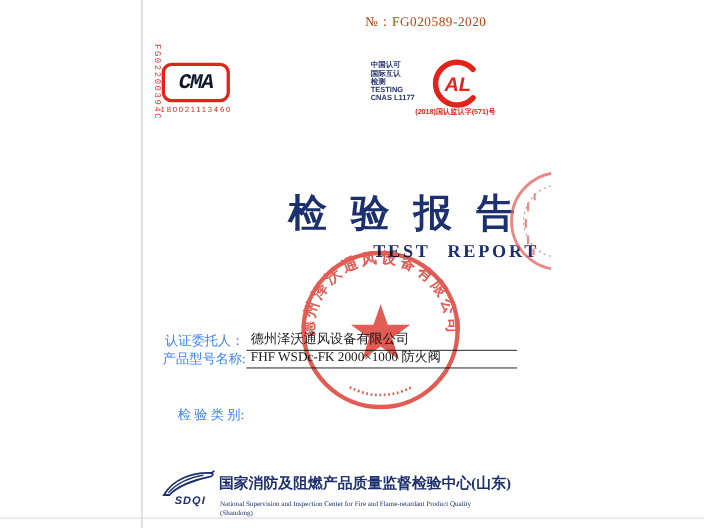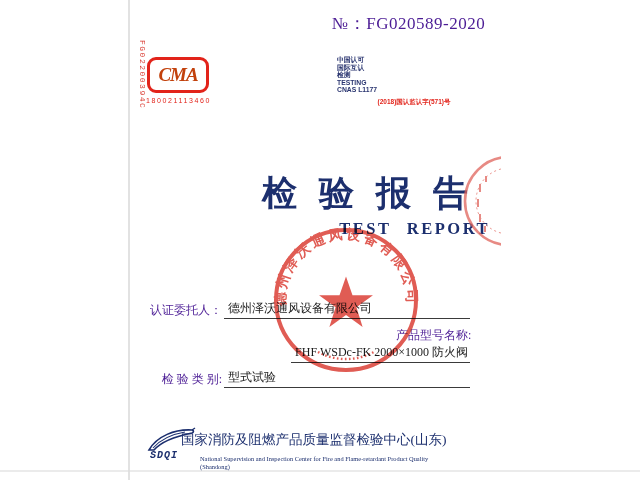--- a/index.html
+++ b/index.html
@@ -4,34 +4,34 @@
 <style>
   html,body{margin:0;padding:0;background:#ffffff;}
   .page{
     position:relative;width:640px;height:480px;background:#ffffff;overflow:hidden;
     font-family:"Liberation Serif","DejaVu Serif",serif;color:#222;
   }
   .edge-left{position:absolute;left:128px;top:0;width:1.5px;height:480px;background:#d2d2d2;opacity:.65;}
   .edge-bottom{position:absolute;left:0;top:470px;width:640px;height:1.5px;background:#dddddd;opacity:.6;}
 
   
-  .report-no{position:absolute;left:332px;top:12px;font-size:17px;color:#4c1d95;letter-spacing:.5px;}
+  .report-no{position:absolute;left:332px;top:12px;font-size:12px;color:#c2410c;letter-spacing:.5px;}
   .side-code{
     position:absolute;left:147px;top:40px;transform:rotate(90deg);transform-origin:0 0;
     font-family:"Liberation Mono","DejaVu Sans Mono",monospace;
     font-size:8px;letter-spacing:1.5px;color:#d93a30;white-space:nowrap;
   }
 
   
   .cma{position:absolute;left:146px;top:57px;width:64px;text-align:center;}
   .cma-box{
     width:56px;height:30px;margin:0 auto;border:3.5px solid #e2231a;border-radius:9px;
     display:flex;align-items:center;justify-content:center;
-    color:#c2410c;font-weight:bold;font-size:19px;letter-spacing:-1px;
-    font-family:Liberation Serif, serif;font-style:italic;
+    color:#0f172a;font-weight:bold;font-size:19px;letter-spacing:-1px;
+    font-family:Liberation Mono, monospace;font-style:italic;
   }
   .cma-num{margin-top:4px;font-size:7px;letter-spacing:1.6px;color:#e2231a;
     font-family:"Liberation Sans",sans-serif;}
   .ilac{position:absolute;left:212px;top:49px;}
   .cnas{position:absolute;left:280px;top:60px;}
   .cnas-lines{
     position:absolute;left:337px;top:56px;width:62px;color:#2a3570;
     font-family:"Liberation Sans","DejaVu Sans",sans-serif;
     font-size:6.8px;font-weight:bold;line-height:7.6px;
   }
@@ -49,38 +49,38 @@
   .title-en{
     margin-top:5px;font-size:16.5px;font-weight:bold;color:#1c2f6e;
     letter-spacing:2.5px;word-spacing:9px;
   }
 
   
   .partial-stamp{position:absolute;left:447px;top:154px;opacity:.75;}
 
   
   .field{position:absolute;left:148px;width:322px;display:flex;align-items:flex-end;}
-  .field-label{width:74px;text-align:right;font-size:12px;line-height:17px;white-space:pre;color:#4c1d95;}
+  .field-label{width:74px;text-align:right;font-size:12px;line-height:17px;white-space:pre;color:#3b82f6;}
   .field-value{
     flex:1;margin-left:2px;border-bottom:1.2px solid #3a3a3a;
     font-size:12px;line-height:17px;padding:0 2px 1px 4px;color:#1a1a1a;white-space:nowrap;
   }
-  .f1{top:300px;} .f2{top:327px;flex-direction:column;} .f3{top:369px;}
+  .f1{top:300px;} .f2{top:316px;} .f3{top:369px;}
 
   
   .stamp{position:absolute;left:268px;top:222px;mix-blend-mode:multiply;opacity:.9;}
 
   
   .footer-logo{position:absolute;left:147px;top:427px;}
   .footer-logo-text{
-    position:absolute;left:150px;top:450px;width:46px;
-    font-family:Liberation Mono, monospace;
+    position:absolute;left:150px;top:450px;width:46px;text-align:center;
+    font-family:Liberation Sans, sans-serif;
     font-style:italic;font-weight:bold;font-size:10px;letter-spacing:1px;color:#1c2f6e;
   }
-  .org-cn{position:absolute;left:181px;top:431px;font-size:13.5px;font-weight:normal;
+  .org-cn{position:absolute;left:199px;top:431px;font-size:13.5px;font-weight:bold;
     color:#1c2f6e;letter-spacing:0;white-space:nowrap;}
   .org-en{position:absolute;left:200px;top:455px;width:250px;font-size:6.4px;
     color:#1c2f6e;line-height:8px;}
 </style>
 </head>
 <body>
 
 <div class="page">
   <div class="edge-left"></div>
   <div class="edge-bottom"></div>
@@ -96,20 +96,26 @@
 
 
   <div class="cnas-lines">
     <div>中国认可</div>
     <div>国际互认</div>
     <div>检测</div>
     <div>TESTING</div>
     <div>CNAS L1177</div>
   </div>
 
+  <div class="cal">
+    <svg width="46" height="46" viewBox="0 0 46 46">
+      <path d="M39 10 A 19.5 19.5 0 1 0 39 36" fill="none" stroke="#e2231a" stroke-width="5" stroke-linecap="round"></path>
+      <text x="25" y="30" text-anchor="middle" font-family="Liberation Sans, DejaVu Sans, sans-serif" font-size="18" font-weight="bold" font-style="italic" fill="#e2231a">AL</text>
+    </svg>
+  </div>
   <div class="cal-caption">(2018)国认监认字(571)号</div>
 
   <div class="title-block">
     <div class="title-cn">检验报告</div>
     <div class="title-en">TEST REPORT</div>
   </div>
 
   <div class="partial-stamp">
     <svg width="54" height="94" viewBox="0 0 54 94">
       <circle cx="62" cy="47" r="44" fill="none" stroke="#e0645b" stroke-width="2.6"></circle>
@@ -121,21 +127,20 @@
   <div class="field f1">
     <span class="field-label">认证委托人：</span>
     <span class="field-value">德州泽沃通风设备有限公司</span>
   </div>
   <div class="field f2">
     <span class="field-label">产品型号名称:</span>
     <span class="field-value">FHF WSDc-FK 2000×1000 防火阀</span>
   </div>
   <div class="field f3">
     <span class="field-label">检 验 类 别:</span>
-    <span class="field-value">型式试验</span>
   </div>
 
   <div class="stamp">
     <svg width="156" height="156" viewBox="-78 -78 156 156">
       <circle cx="0" cy="0" r="70" fill="none" stroke="#dd4a41" stroke-width="4"></circle>
       <polygon points="0,-25 5.9,-8 24.5,-7.9 9.5,3 15.1,20.8 0,10 -15.1,20.8 -9.5,3 -24.5,-7.9 -5.9,-8" transform="translate(0,4) scale(1.1)" fill="#dd4a41"></polygon>
       <defs>
         <path id="sealArc" d="M -50 35 A 61 61 0 1 1 50 35" fill="none"></path>
       </defs>
       <text font-size="14" font-weight="bold" fill="#dd4a41" letter-spacing="3">

